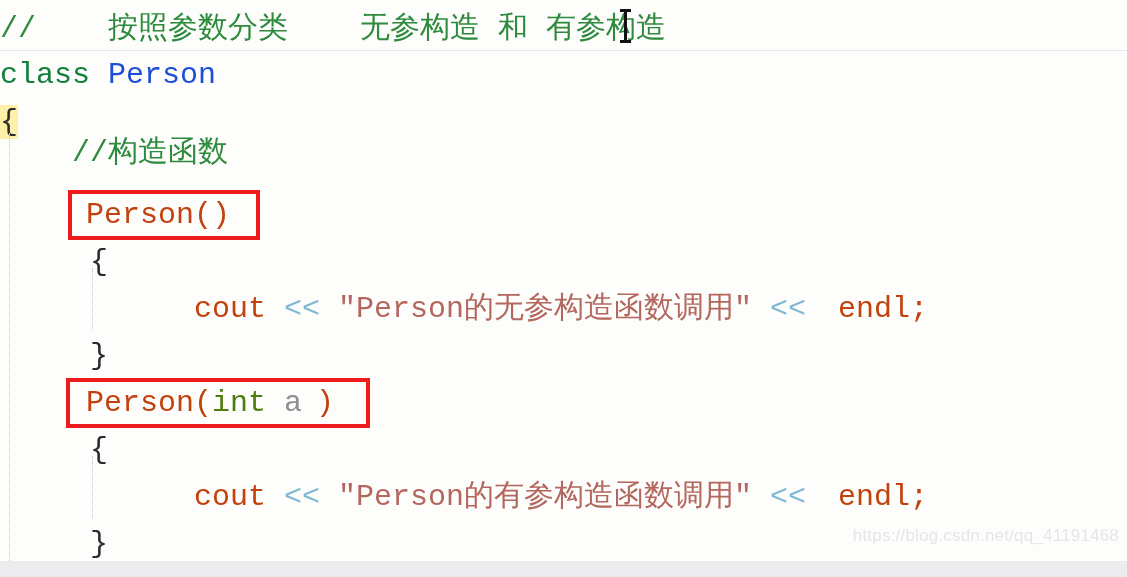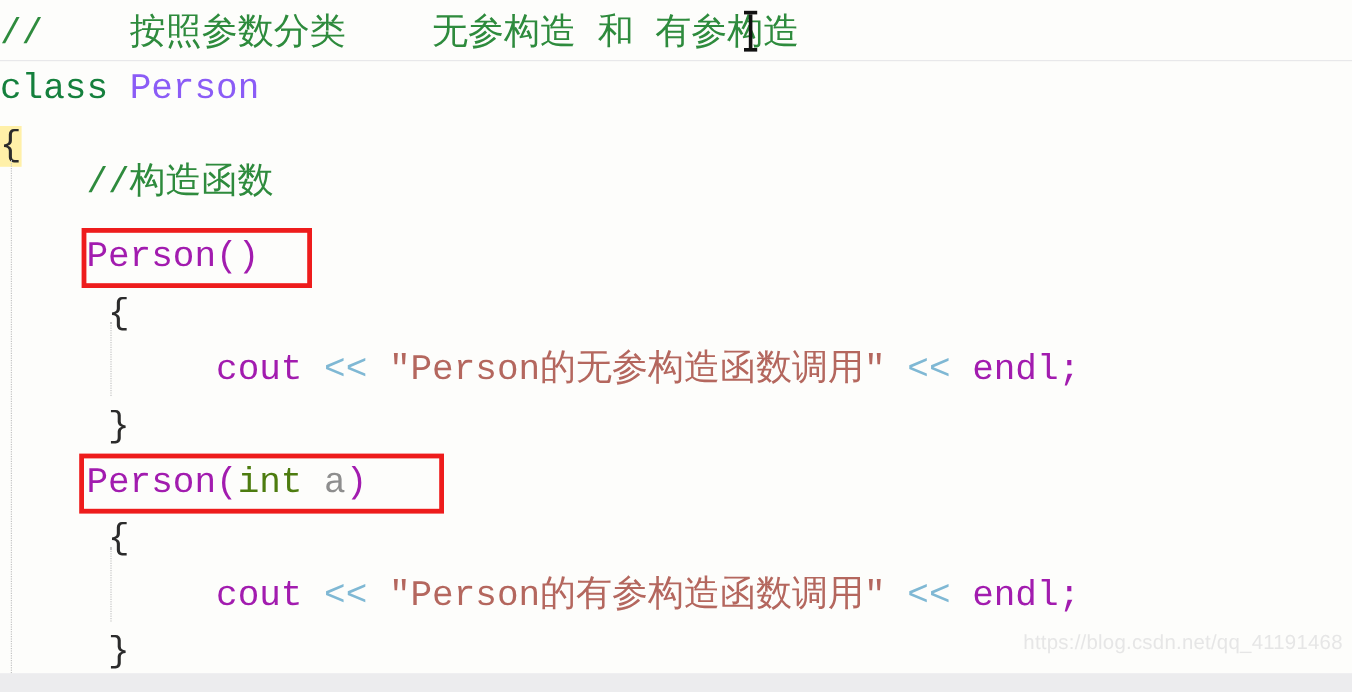--- a/index.html
+++ b/index.html
@@ -51,22 +51,22 @@
     left: 0;
     width: 1127px;
     height: 47px;
     white-space: pre;
   }
 
   
   .tok-comment   { color: #2e8b3d; }
   .tok-keyword   { color: #15803d; }
   .tok-type      { color: #4d7c0f; }
-  .tok-classname { color: #8b5cf6; margin-top: 17px; }
-  .tok-plain     { color: #a21caf; }
+  .tok-classname { color: #1d4ed8; margin-top: 17px; }
+  .tok-plain     { color: #c2410c; padding-left: 14px; }
   .tok-string    { color: #b4675e; }
   .tok-op        { color: #7fb8d4; }
   .tok-param     { color: #8e8e8e; }
   .tok-brace     { color: #2b2b2b; }
   .tok-brace-hl  { color: #2b2b2b; background: #fff0a8; }
 
   
   .red-box {
     position: absolute;
     border: 4px solid #ee1c1c;

